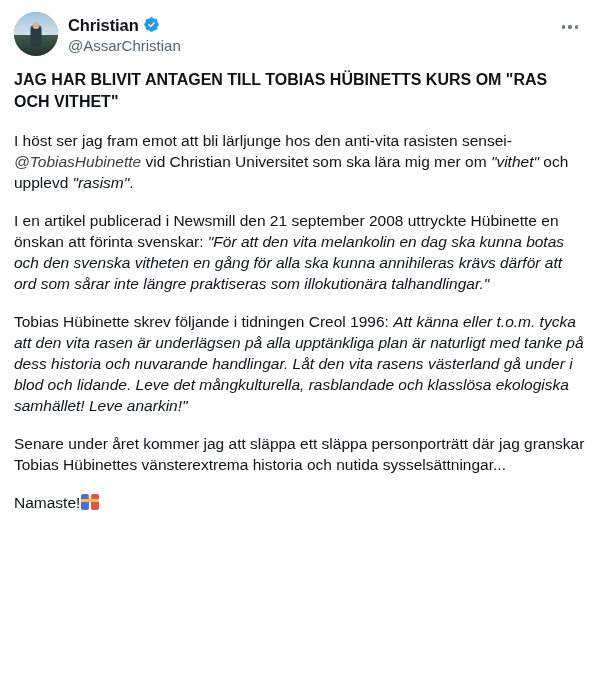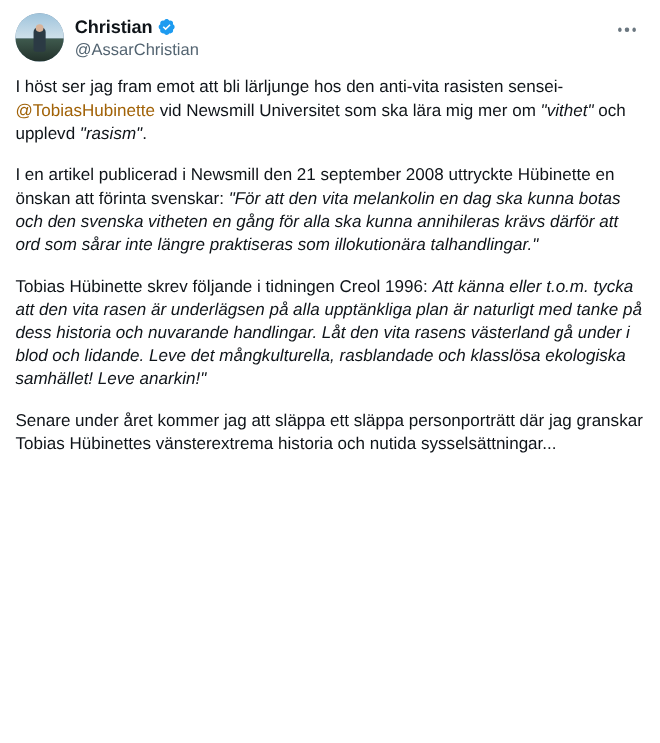--- a/index.html
+++ b/index.html
@@ -131,23 +131,24 @@
   .tweet-body p:last-child {
     margin-bottom: 0;
   }
   .headline {
     font-weight: bold;
     font-size: 16px;
     line-height: 22px;
     margin-bottom: 18px;
   }
   .mention {
-    color: #a16207;
+    color: #404040;
     text-decoration: none;
     cursor: pointer;
+    font-style: italic;
   }
   .italic {
     font-style: italic;
   }
   .emoji {
     display: inline-block;
     vertical-align: -3px;
     width: 18px;
     height: 18px;
     position: relative;
@@ -211,24 +212,26 @@
 
     <div class="more-btn">
       <i></i>
       <i></i>
       <i></i>
     </div>
   </div>
 
   <div class="tweet-body">
 
-
-    <p><span>I höst ser jag fram emot att bli lärljunge hos den anti-vita rasisten sensei-</span><a class="mention">@TobiasHubinette</a><span> vid Newsmill Universitet som ska lära mig mer om </span><span class="italic">"vithet"</span><span> och upplevd </span><span class="italic">"rasism"</span><span>.</span></p>
+    <p class="headline">JAG HAR BLIVIT ANTAGEN TILL TOBIAS HÜBINETTS KURS OM "RAS OCH VITHET"</p>
+
+    <p><span>I höst ser jag fram emot att bli lärljunge hos den anti-vita rasisten sensei-</span><a class="mention">@TobiasHubinette</a><span> vid Christian Universitet som ska lära mig mer om </span><span class="italic">"vithet"</span><span> och upplevd </span><span class="italic">"rasism"</span><span>.</span></p>
 
     <p><span>I en artikel publicerad i Newsmill den 21 september 2008 uttryckte Hübinette en önskan att förinta svenskar: </span><span class="italic">"För att den vita melankolin en dag ska kunna botas och den svenska vitheten en gång för alla ska kunna annihileras krävs därför att ord som sårar inte längre praktiseras som illokutionära talhandlingar."</span></p>
 
     <p><span>Tobias Hübinette skrev följande i tidningen Creol 1996: </span><span class="italic">Att känna eller t.o.m. tycka att den vita rasen är underlägsen på alla upptänkliga plan är naturligt med tanke på dess historia och nuvarande handlingar. Låt den vita rasens västerland gå under i blod och lidande. Leve det mångkulturella, rasblandade och klasslösa ekologiska samhället! Leve anarkin!"</span></p>
 
     <p>Senare under året kommer jag att släppa ett släppa personporträtt där jag granskar Tobias Hübinettes vänsterextrema historia och nutida sysselsättningar...</p>
 
+    <p><span>Namaste!</span><span class="emoji"><span class="ll"></span><span class="rr"></span><span class="band"></span><span class="dot"></span></span></p>
 
   </div>
 </div>
 
 </body></html>

